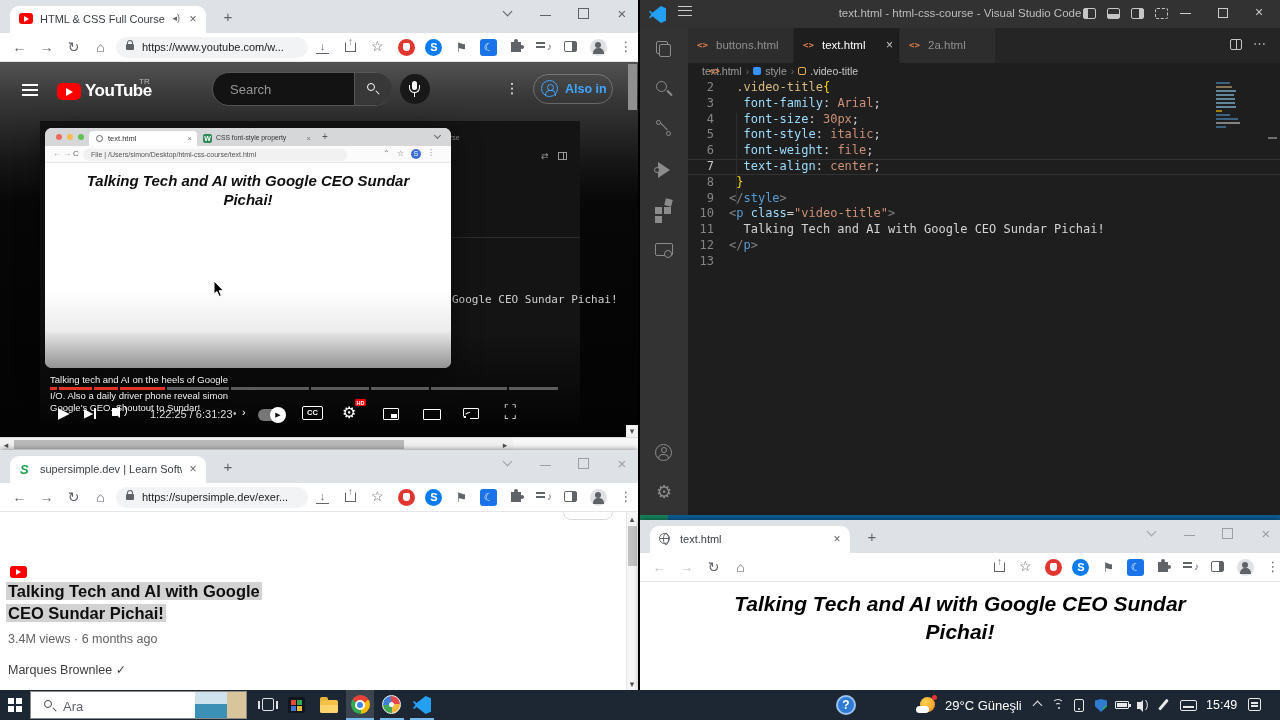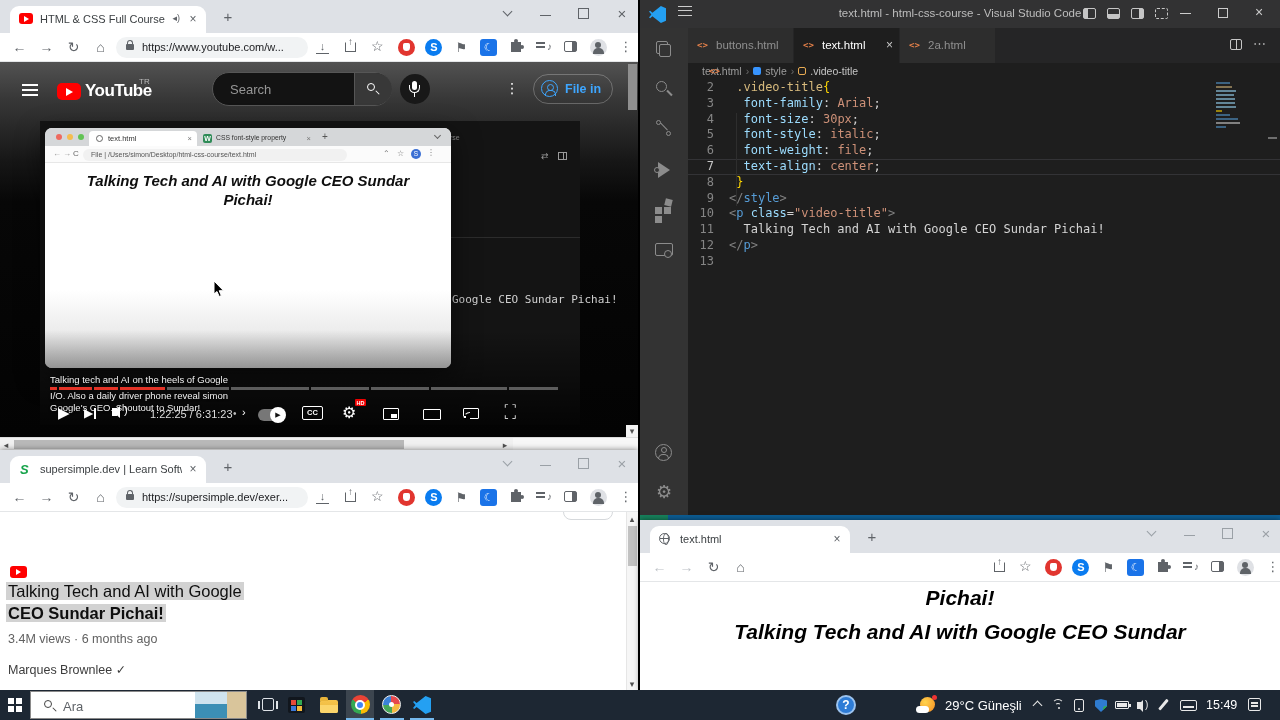--- a/index.html
+++ b/index.html
@@ -269,21 +269,21 @@
       <span class="ic" style="left:141px;top:0;width:38px;height:32px;background:#383838;border-radius:0 16px 16px 0;border-left:1px solid #565656">
           <span class="magn ic" style="left:12px;top:10px;color:#fff"></span>
         </span>
     </div>
     <span class="ic" style="left:400px;top:12px;width:30px;height:30px;border-radius:50%;background:#181818">
         <span class="micb ic"></span>
       </span>
     <span class="ic" style="left:505px;top:18px;color:#fff;font-size:14px">⋮</span>
     <div class="ic" style="left:533px;top:12px;width:80px;height:30px;border:1px solid rgba(255,255,255,.25);border-radius:15px">
       <span class="signicon ic" style="left:7px;top:5px"></span>
-      <span class="ic" style="left:31px;top:7px;color:#3ea6ff;font-size:12.5px;font-weight:bold">File in</span>
+      <span class="ic" style="left:31px;top:7px;color:#3ea6ff;font-size:12.5px;font-weight:bold">Also in</span>
     </div>
 
     <div class="ic" style="left:40px;top:59px;width:540px;height:304px;background:#141414">
       <span class="ic" style="left:410px;top:13px;color:#8a8a8a;font-size:7px">rse</span>
       <span class="ic" style="left:501px;top:30px;color:#9a9a9a;font-size:9px">⇄</span>
       <span class="ic" style="left:518px;top:31px;width:9px;height:8px;border:1px solid #9a9a9a">
           <span class="ic" style="left:3.5px;top:0;bottom:0;border-left:1px solid #9a9a9a"></span>
         </span>
       <span class="ic" style="left:408px;top:116px;right:0;border-top:1px solid #2c2c2c"></span>
       <span class="ic nowrap" style="left:412px;top:172px;color:#d0d0d0;font-size:11px;font-family:'DejaVu Sans Mono',monospace">Google CEO Sundar Pichai!</span>
@@ -415,21 +415,21 @@
         <span class="ext ext-sidepanel" style="left: 562.4px;"></span>
         <span class="ext ext-avatar" style="left: 589.8px;"></span>
         <span class="ext ext-menu" style="left: 617.2px;"></span>
       </div>
   </div>
   <div class="ic" style="left:0;right:0;top:62px;bottom:0;background:#fff;overflow:hidden">
     <span class="ic" style="left:563px;top:-5px;width:50px;height:13px;background:#fff;border:1px solid #d6d9dc;border-radius:0 0 8px 8px"></span>
     <span class="ic" style="left:10px;top:54px;width:17px;height:12px;background:#f00;border-radius:3px">
         <span class="ic" style="left:6px;top:3px;border-left:5px solid #fff;border-top:3px solid transparent;border-bottom:3px solid transparent"></span>
       </span>
-    <div class="ic nowrap" style="left:6px;top:70px;font-size:16.5px;font-weight:normal;color:#0f0f0f"><span class="sel-hl">Talking Tech and AI with Google</span></div>
+    <div class="ic nowrap" style="left:6px;top:70px;font-size:16.5px;font-weight:bold;color:#0f0f0f"><span class="sel-hl">Talking Tech and AI with Google</span></div>
     <div class="ic nowrap" style="left:6px;top:92px;font-size:16.5px;font-weight:bold;color:#0f0f0f"><span class="sel-hl">CEO Sundar Pichai!</span></div>
     <span class="ic nowrap" style="left:8px;top:120px;font-size:12.5px;color:#616161">3.4M views · 6 months ago</span>
     <span class="ic nowrap" style="left:8px;top:150px;font-size:12.5px;color:#3c3c3c">Marques Brownlee ✓</span>
 
     <span class="ic" style="right:0;top:0;bottom:0;width:12px;background:#f6f6f6;border-left:1px solid #e6e6e6"></span>
     <span class="ic sb-arrow" style="right:1px;top:1px;width:10px;height:11px">▴</span>
     <span class="ic" style="right:1.5px;top:14px;width:9px;height:40px;background:#c2c2c2"></span>
     <span class="ic sb-arrow" style="right:1px;bottom:1px;width:10px;height:11px">▾</span>
   </div>
 </section>
@@ -569,22 +569,22 @@
         <span class="ext ext-flag" style="left: 459.8px;"></span>
         <span class="ext ext-darkreader" style="left: 487.2px;"></span>
         <span class="ext ext-puzzle" style="left: 514.6px;"></span>
         <span class="ext ext-media" style="left: 542px;"></span>
         <span class="ext ext-sidepanel" style="left: 569.4px;"></span>
         <span class="ext ext-avatar" style="left: 596.8px;"></span>
         <span class="ext ext-menu" style="left: 624.2px;"></span>
       </div>
   </div>
   <div class="ic" style="left:0;right:0;top:62px;bottom:0;background:#fff;overflow:hidden">
+    <div style="margin-top:10px;text-align:center;font-size:21px;font-weight:bold;font-style:italic;color:#000">Talking Tech and AI with Google CEO Sundar</div>
     <div style="margin-top:4px;text-align:center;font-size:21px;font-weight:bold;font-style:italic;color:#000">Pichai!</div>
-    <div style="margin-top:10px;text-align:center;font-size:21px;font-weight:bold;font-style:italic;color:#000">Talking Tech and AI with Google CEO Sundar</div>
   </div>
 </section>
 
 <div class="taskbar">
   <span class="ic" style="left:8px;top:8px;width:14px;height:14px">
     <span class="wl" style="left:0;top:0"></span>
       <span class="wl" style="left:7.5px;top:0"></span>
       <span class="wl" style="left:0;top:7.5px"></span>
       <span class="wl" style="left:7.5px;top:7.5px"></span>
   </span>

